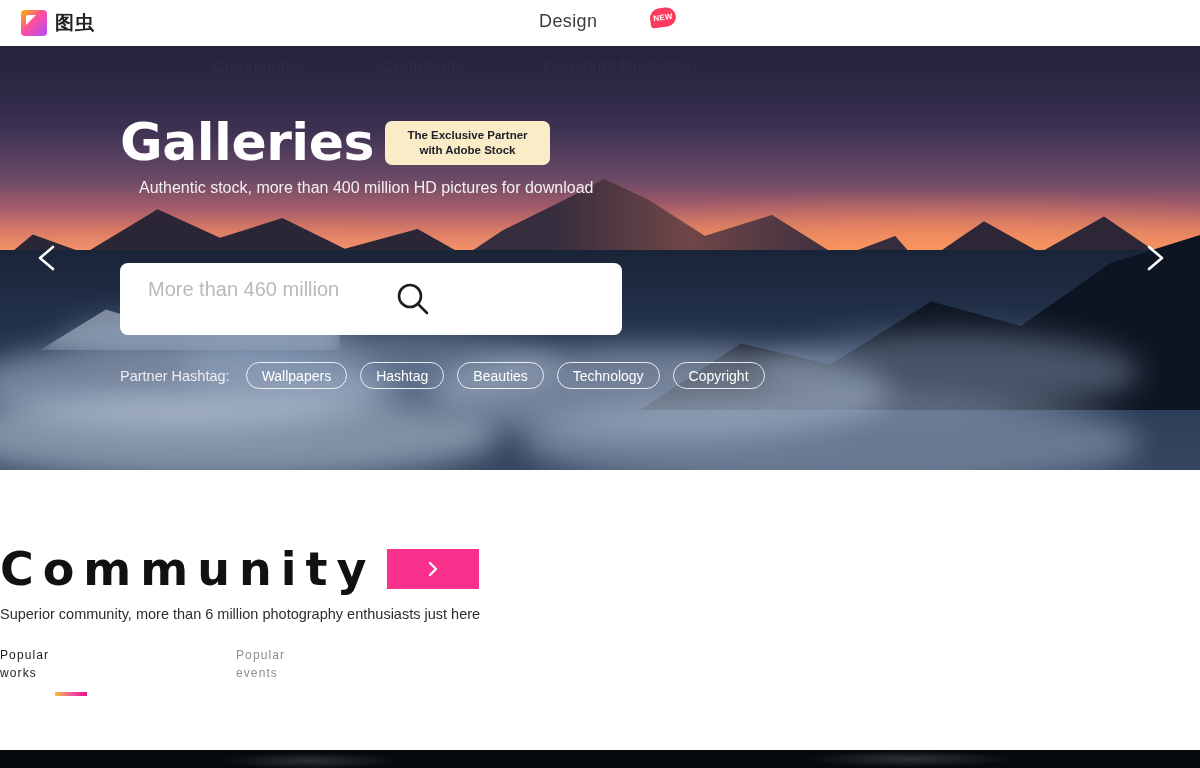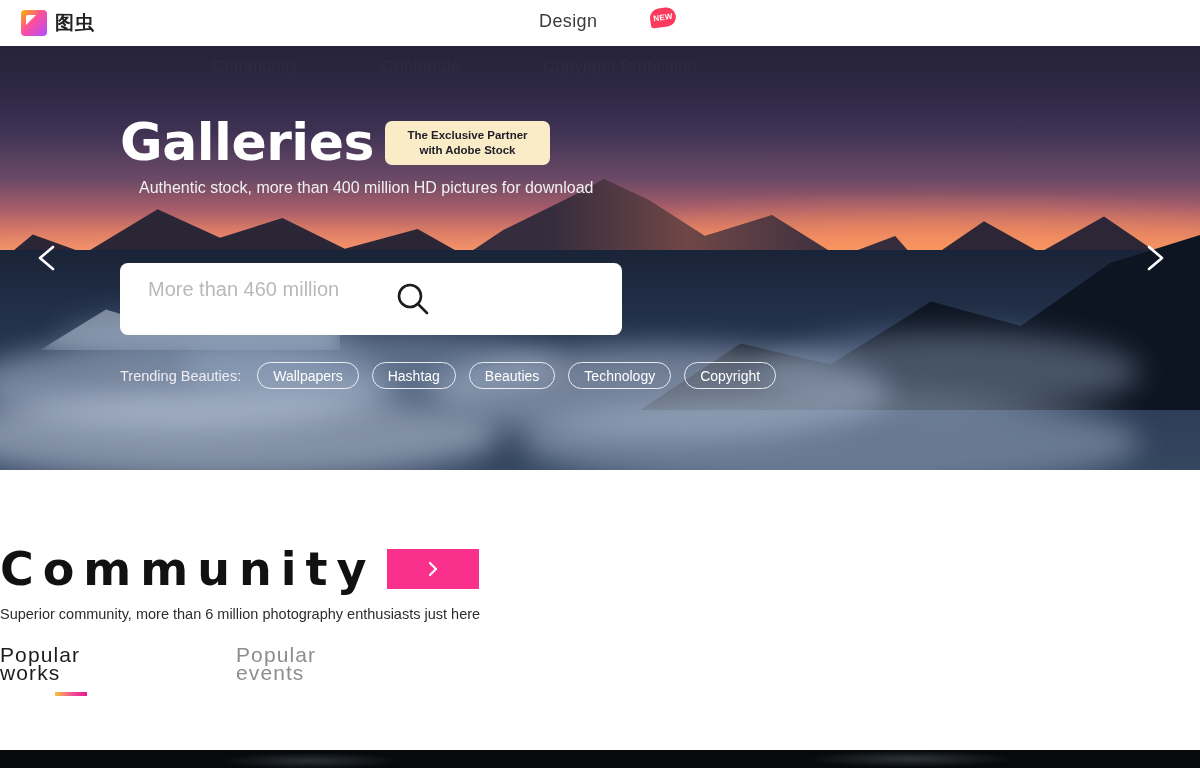--- a/index.html
+++ b/index.html
@@ -188,21 +188,21 @@
   .comm-more{
     margin-left:12px; width:92px; height:40px; background:#f9318d;
     display:flex; align-items:center; justify-content:center; cursor:pointer;
   }
   .comm-more svg{ display:block; }
   .comm-sub{
     position:absolute; left:0; top:136px; font-size:14.5px; color:#2d2d2d;
   }
   .tabs{ position:absolute; left:0; top:176px; width:600px; }
   .tab{
-    position:absolute; width:110px; font-size:21px; line-height:18px;
+    position:absolute; width:110px; font-size:12px; line-height:18px;
     letter-spacing:1.1px; cursor:pointer;
   }
   .tab-works{ left:0; color:#1c1c1c; }
   .tab-events{ left:236px; color:#8d8d8d; }
   .tab-underline{
     position:absolute; left:55px; top:222px; width:32px; height:4px;
     background:linear-gradient(90deg,#f5c33b 0%, #f24e9a 55%, #e5178e 100%);
   }
 
   
@@ -279,21 +279,21 @@
     <input class="search-input" type="text" placeholder="More than 460 million" style="">
   </div>
   <div class="search-icon">
     <svg width="42" height="42" viewBox="0 0 42 42" fill="none">
       <circle cx="18" cy="18" r="11" stroke="#1d1d1d" stroke-width="2.6"></circle>
       <line x1="26" y1="26" x2="35" y2="35" stroke="#1d1d1d" stroke-width="2.6" stroke-linecap="round"></line>
     </svg>
   </div>
 
   <div class="hashtags">
-    <div class="ht-label">Trending Beauties:</div>
+    <div class="ht-label">Partner Hashtag:</div>
     <div class="pill">Wallpapers</div>
     <div class="pill">Hashtag</div>
     <div class="pill">Beauties</div>
     <div class="pill">Technology</div>
     <div class="pill">Copyright</div>
   </div>
 
   <div class="arrow arrow-left">
     <svg width="40" height="40" viewBox="0 0 40 40" fill="none">
       <polyline points="25,9 12,20 25,31" stroke="#ffffff" stroke-width="2.6" fill="none" stroke-linecap="round" stroke-linejoin="round"></polyline>

